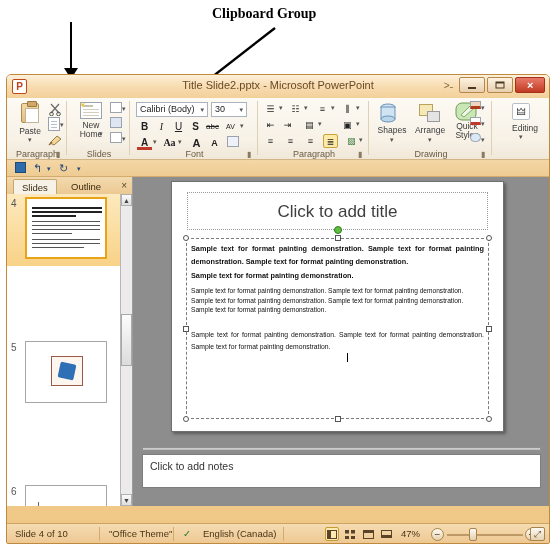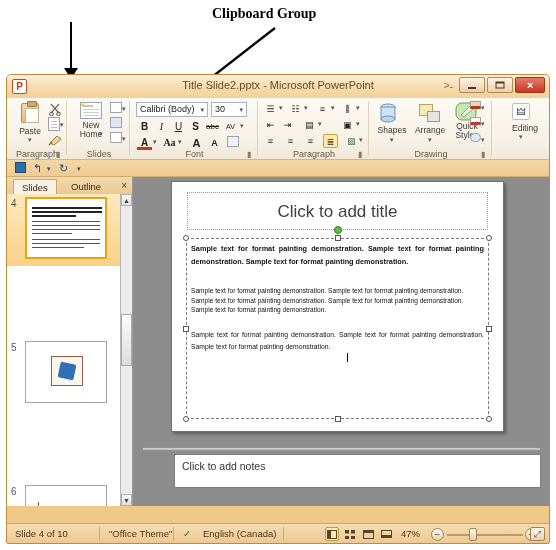--- a/index.html
+++ b/index.html
@@ -299,21 +299,21 @@
     position:absolute; width:1px; height:9px; background:#000;
   }
 
   
   #notes-pane {
     position:absolute; left:127px; top:268px; right:0; height:61px;
     background:#8d8d8d;
   }
   #notes-box {
     position:absolute; left:8px; top:9px; right:8px; height:34px;
-    background:#fff; border:1px solid #7d7d7d;margin-left:32px;
+    background:#fff; border:1px solid #7d7d7d;
   }
   #notes-box span {
     position:absolute; left:7px; top:5px;
     font-size:10.5px; color:#333;
   }
   #notes-splitter {
     position:absolute; left:8px; top:2px; right:8px; height:4px;
     background:linear-gradient(to bottom,#d6d6d6,#b4b4b4);
     border:1px solid #909090;
   }
@@ -629,20 +629,21 @@
       <div id="slide-area">
         <div id="slide">
 
           <div id="title-ph">
             <span>Click to add title</span>
           </div>
           <div id="rot-handle"></div>
 
           <div id="body-ph">
             <div class="ptext p-bold" style="top:4px;">Sample text for format painting demonstration. Sample text for format painting demonstration. Sample text for format painting demonstration.</div>
+            <div class="ptext p-bold" style="top:31px; text-align:left;">Sample text for format painting demonstration.</div>
             <div class="ptext p-reg" style="top:47px;">Sample text for format painting demonstration. Sample text for format painting demonstration. Sample text for format painting demonstration. Sample text for format painting demonstration. Sample text for format painting demonstration.</div>
             <div class="ptext p-just" style="top:90px;">Sample text for format painting demonstration. Sample text for format painting demonstration. Sample text for format painting demonstration.</div>
             <div id="caret-bar" style="left:160px; top:114px;"></div>
 
             <div class="handle rnd" style="left:-4px; top:-4px;"></div>
             <div class="handle" style="left:50%; top:-4px; margin-left:-3px;"></div>
             <div class="handle rnd" style="right:-4px; top:-4px;"></div>
             <div class="handle" style="left:-4px; top:50%; margin-top:-3px;"></div>
             <div class="handle" style="right:-4px; top:50%; margin-top:-3px;"></div>
             <div class="handle rnd" style="left:-4px; bottom:-4px;"></div>

